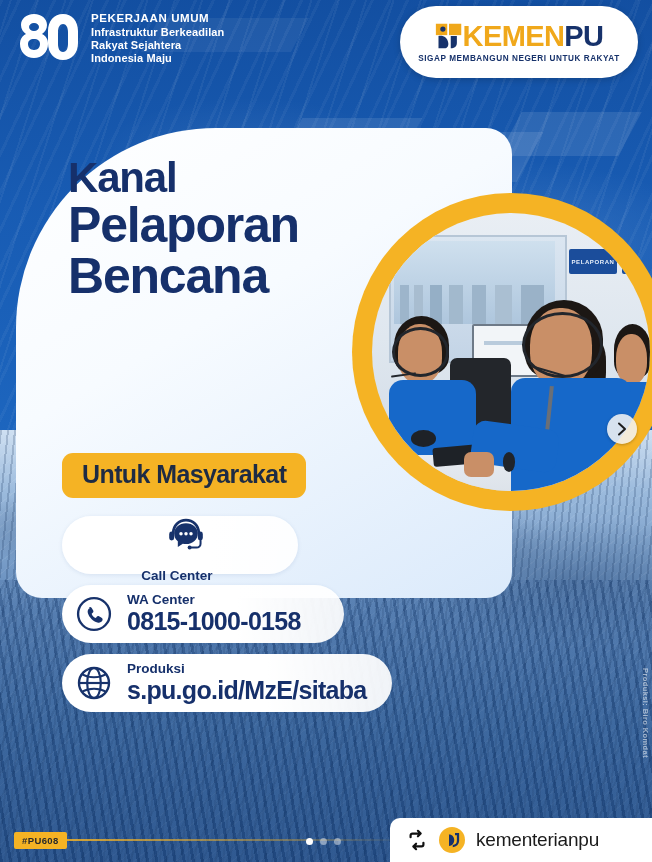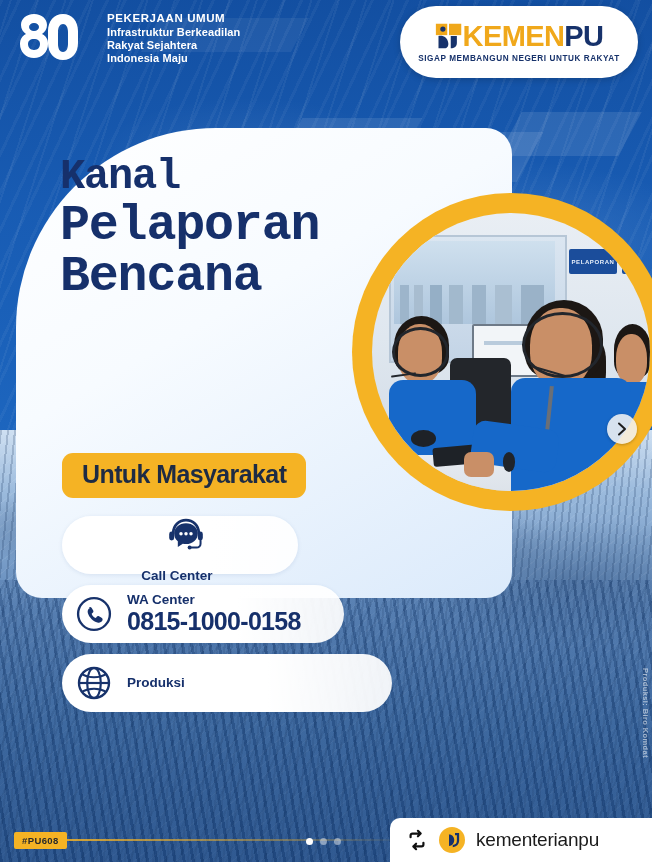--- a/index.html
+++ b/index.html
@@ -63,21 +63,21 @@
       repeating-linear-gradient(80deg, rgba(18,52,100,.28) 0 3px, rgba(120,160,205,.12) 3px 9px),
       repeating-linear-gradient(-65deg, rgba(18,52,100,.18) 0 2px, transparent 2px 11px),
       linear-gradient(180deg, rgba(58,96,150,.25), rgba(30,66,120,.55));
   }
 
   
   .hdr-80-wrap{
     position:absolute; left:18px; top:12px; display:flex; align-items:center; gap:11px; z-index:20;
   }
   .logo80{ display:block; }
-  .hdr-lines{ color:#ffffff; line-height:1.18;margin-left:16px; }
+  .hdr-lines{ color:#ffffff; line-height:1.18; }
   .hdr-lines .l0{ font-size:11.5px; font-weight:bold; letter-spacing:.6px; }
   .hdr-lines .ln{ font-size:11px; font-weight:600; letter-spacing:.1px; }
 
   
   .kemenpu-pill{
     position:absolute; right:14px; top:6px; z-index:20;
     width:238px; height:72px; background:#ffffff;
     border-radius:40px;
     display:flex; flex-direction:column; align-items:center; justify-content:center;
     box-shadow:0 2px 7px rgba(0,0,0,.18);
@@ -92,22 +92,22 @@
   }
 
   
   .card{
     position:absolute; left:16px; top:128px; width:496px; height:470px;
     background:linear-gradient(150deg,#ffffff 0%, #f7fbff 40%, #dbeafb 100%);
     border-radius:200px 26px 26px 26px;
     z-index:10;
   }
   .headline{
-    position:absolute; left:44px; top:28px; width:400px;
-    color:#16306B; font-weight:bold; letter-spacing:-1.2px;font-family:Liberation Mono, monospace;
+    position:absolute; left:52px; top:28px; width:400px;
+    color:#16306B; font-weight:bold; letter-spacing:-1.2px;
   }
   .h1{ font-size:42px; line-height:1.04; }
   .h2{ font-size:50px; line-height:1.02; }
   .h3{ font-size:50px; line-height:1.02; }
 
   .badge{
     position:absolute; left:46px; top:325px;
     background:#F5B324; color:#1d2b44;
     font-size:25px; font-weight:bold; letter-spacing:-.6px;
     padding:7px 20px 9px; border-radius:11px;
@@ -348,20 +348,21 @@
       <div class="crow r3w">
         <svg class="ci" viewBox="0 0 44 44">
           <circle cx="22" cy="22" r="16.5" fill="none" stroke="#17326B" stroke-width="2.6"></circle>
           <ellipse cx="22" cy="22" rx="7.5" ry="16.5" fill="none" stroke="#17326B" stroke-width="2.4"></ellipse>
           <line x1="5.5" y1="22" x2="38.5" y2="22" stroke="#17326B" stroke-width="2.4"></line>
           <path d="M9 12.5c3.6 2 8.1 3.1 13 3.1s9.4-1.1 13-3.1" fill="none" stroke="#17326B" stroke-width="2.2"></path>
           <path d="M9 31.5c3.6-2 8.1-3.1 13-3.1s9.4 1.1 13 3.1" fill="none" stroke="#17326B" stroke-width="2.2"></path>
         </svg>
         <div class="ctext">
           <div class="clabel">Produksi</div>
+          <div class="cval url">s.pu.go.id/MzE/sitaba</div>
         </div>
       </div>
 
     </div>
   </div>
 
   <div class="photo-ring">
     <div class="photo">
       <div class="ph-window"></div>
       <div class="ph-sky"></div>

